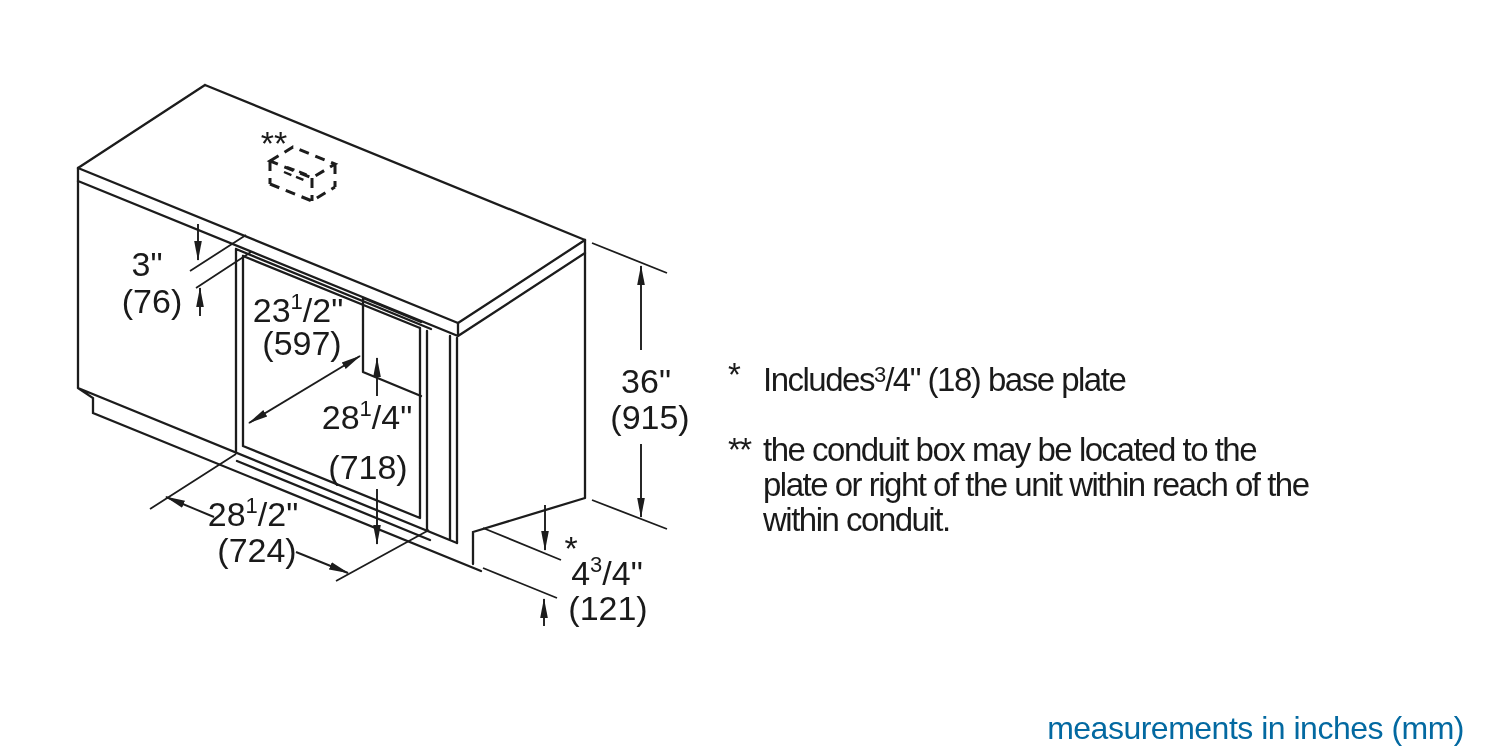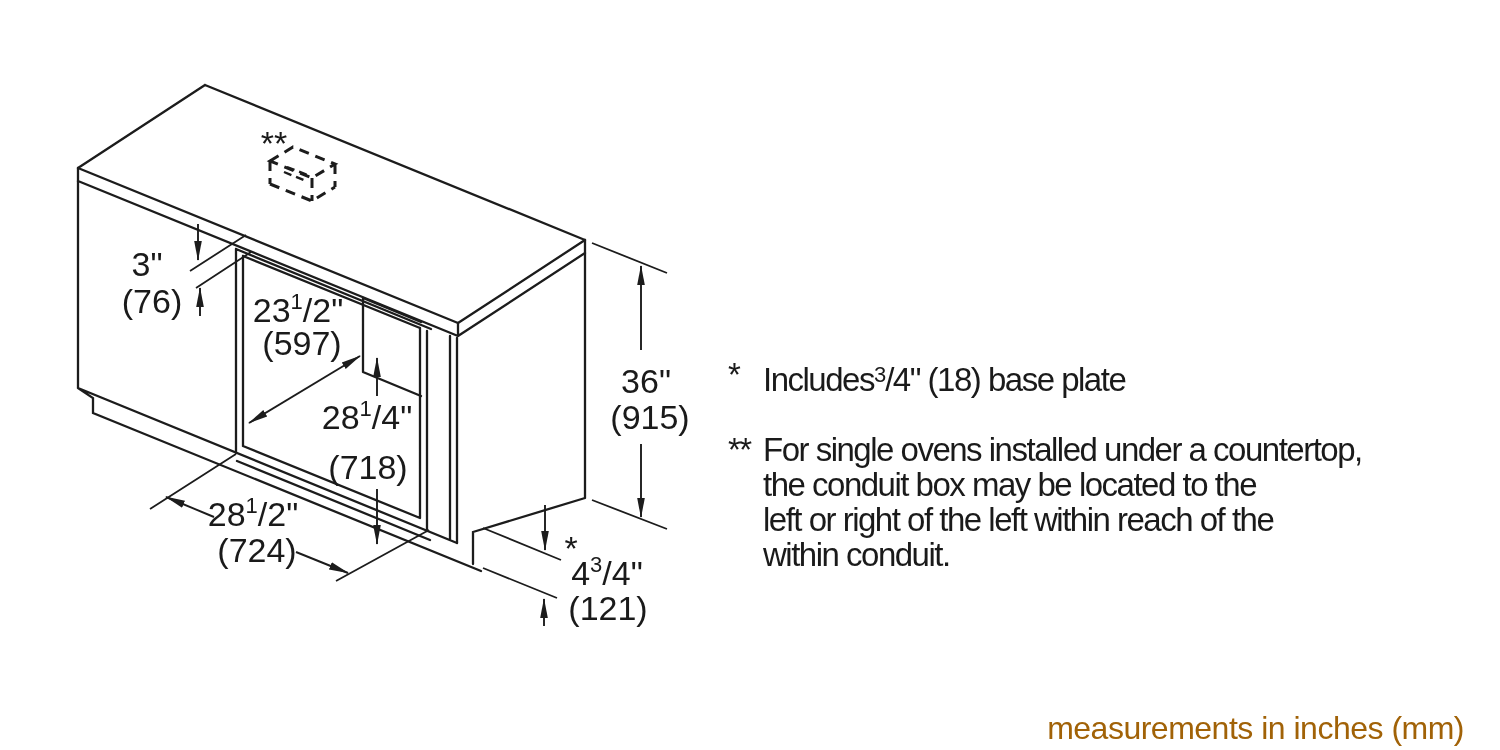--- a/index.html
+++ b/index.html
@@ -16,21 +16,21 @@
   .note{
     position:absolute;left:728px;font-size:33px;letter-spacing:-1.5px;
     line-height:35px;color:#1a1a1a;
   }
   .note .marker{position:absolute;left:0;top:0;}
   .note .note-body{margin-left:35px;}
   .note1{top:357px;}
   .note2{top:432px;}
   .frac-sup{font-size:22px;vertical-align:9px;letter-spacing:-1px;}
   .footer{
-    position:absolute;right:36px;top:710px;font-size:32px;letter-spacing:-0.5px;color:#a16207;
+    position:absolute;right:36px;top:710px;font-size:32px;letter-spacing:-0.5px;color:#0369a1;
   }
 </style>
 </head>
 <body>
 
 <div class="stage">
 
   <svg width="1500" height="750" viewBox="0 0 1500 750">
     <defs>
       <marker id="ah" viewBox="0 0 20 10" refX="19" refY="5" markerWidth="20" markerHeight="10" orient="auto-start-reverse" markerUnits="userSpaceOnUse">
@@ -100,22 +100,21 @@
   
   <div class="note note1">
     <span class="marker">*</span>
     <div class="note-body"><span>Includes</span><span class="frac-sup">3</span><span>/4"</span><span> (18) base plate</span></div>
   </div>
 
   
   <div class="note note2">
     <span class="marker">**</span>
     <div class="note-body">
-      <div>For single ovens installed under a countertop,</div>
       <div>the conduit box may be located to the</div>
-      <div>left or right of the left within reach of the</div>
+      <div>plate or right of the unit within reach of the</div>
       <div>within conduit.</div>
     </div>
   </div>
 
   <div class="footer">measurements in inches (mm)</div>
 
 </div>
 
 </body></html>

